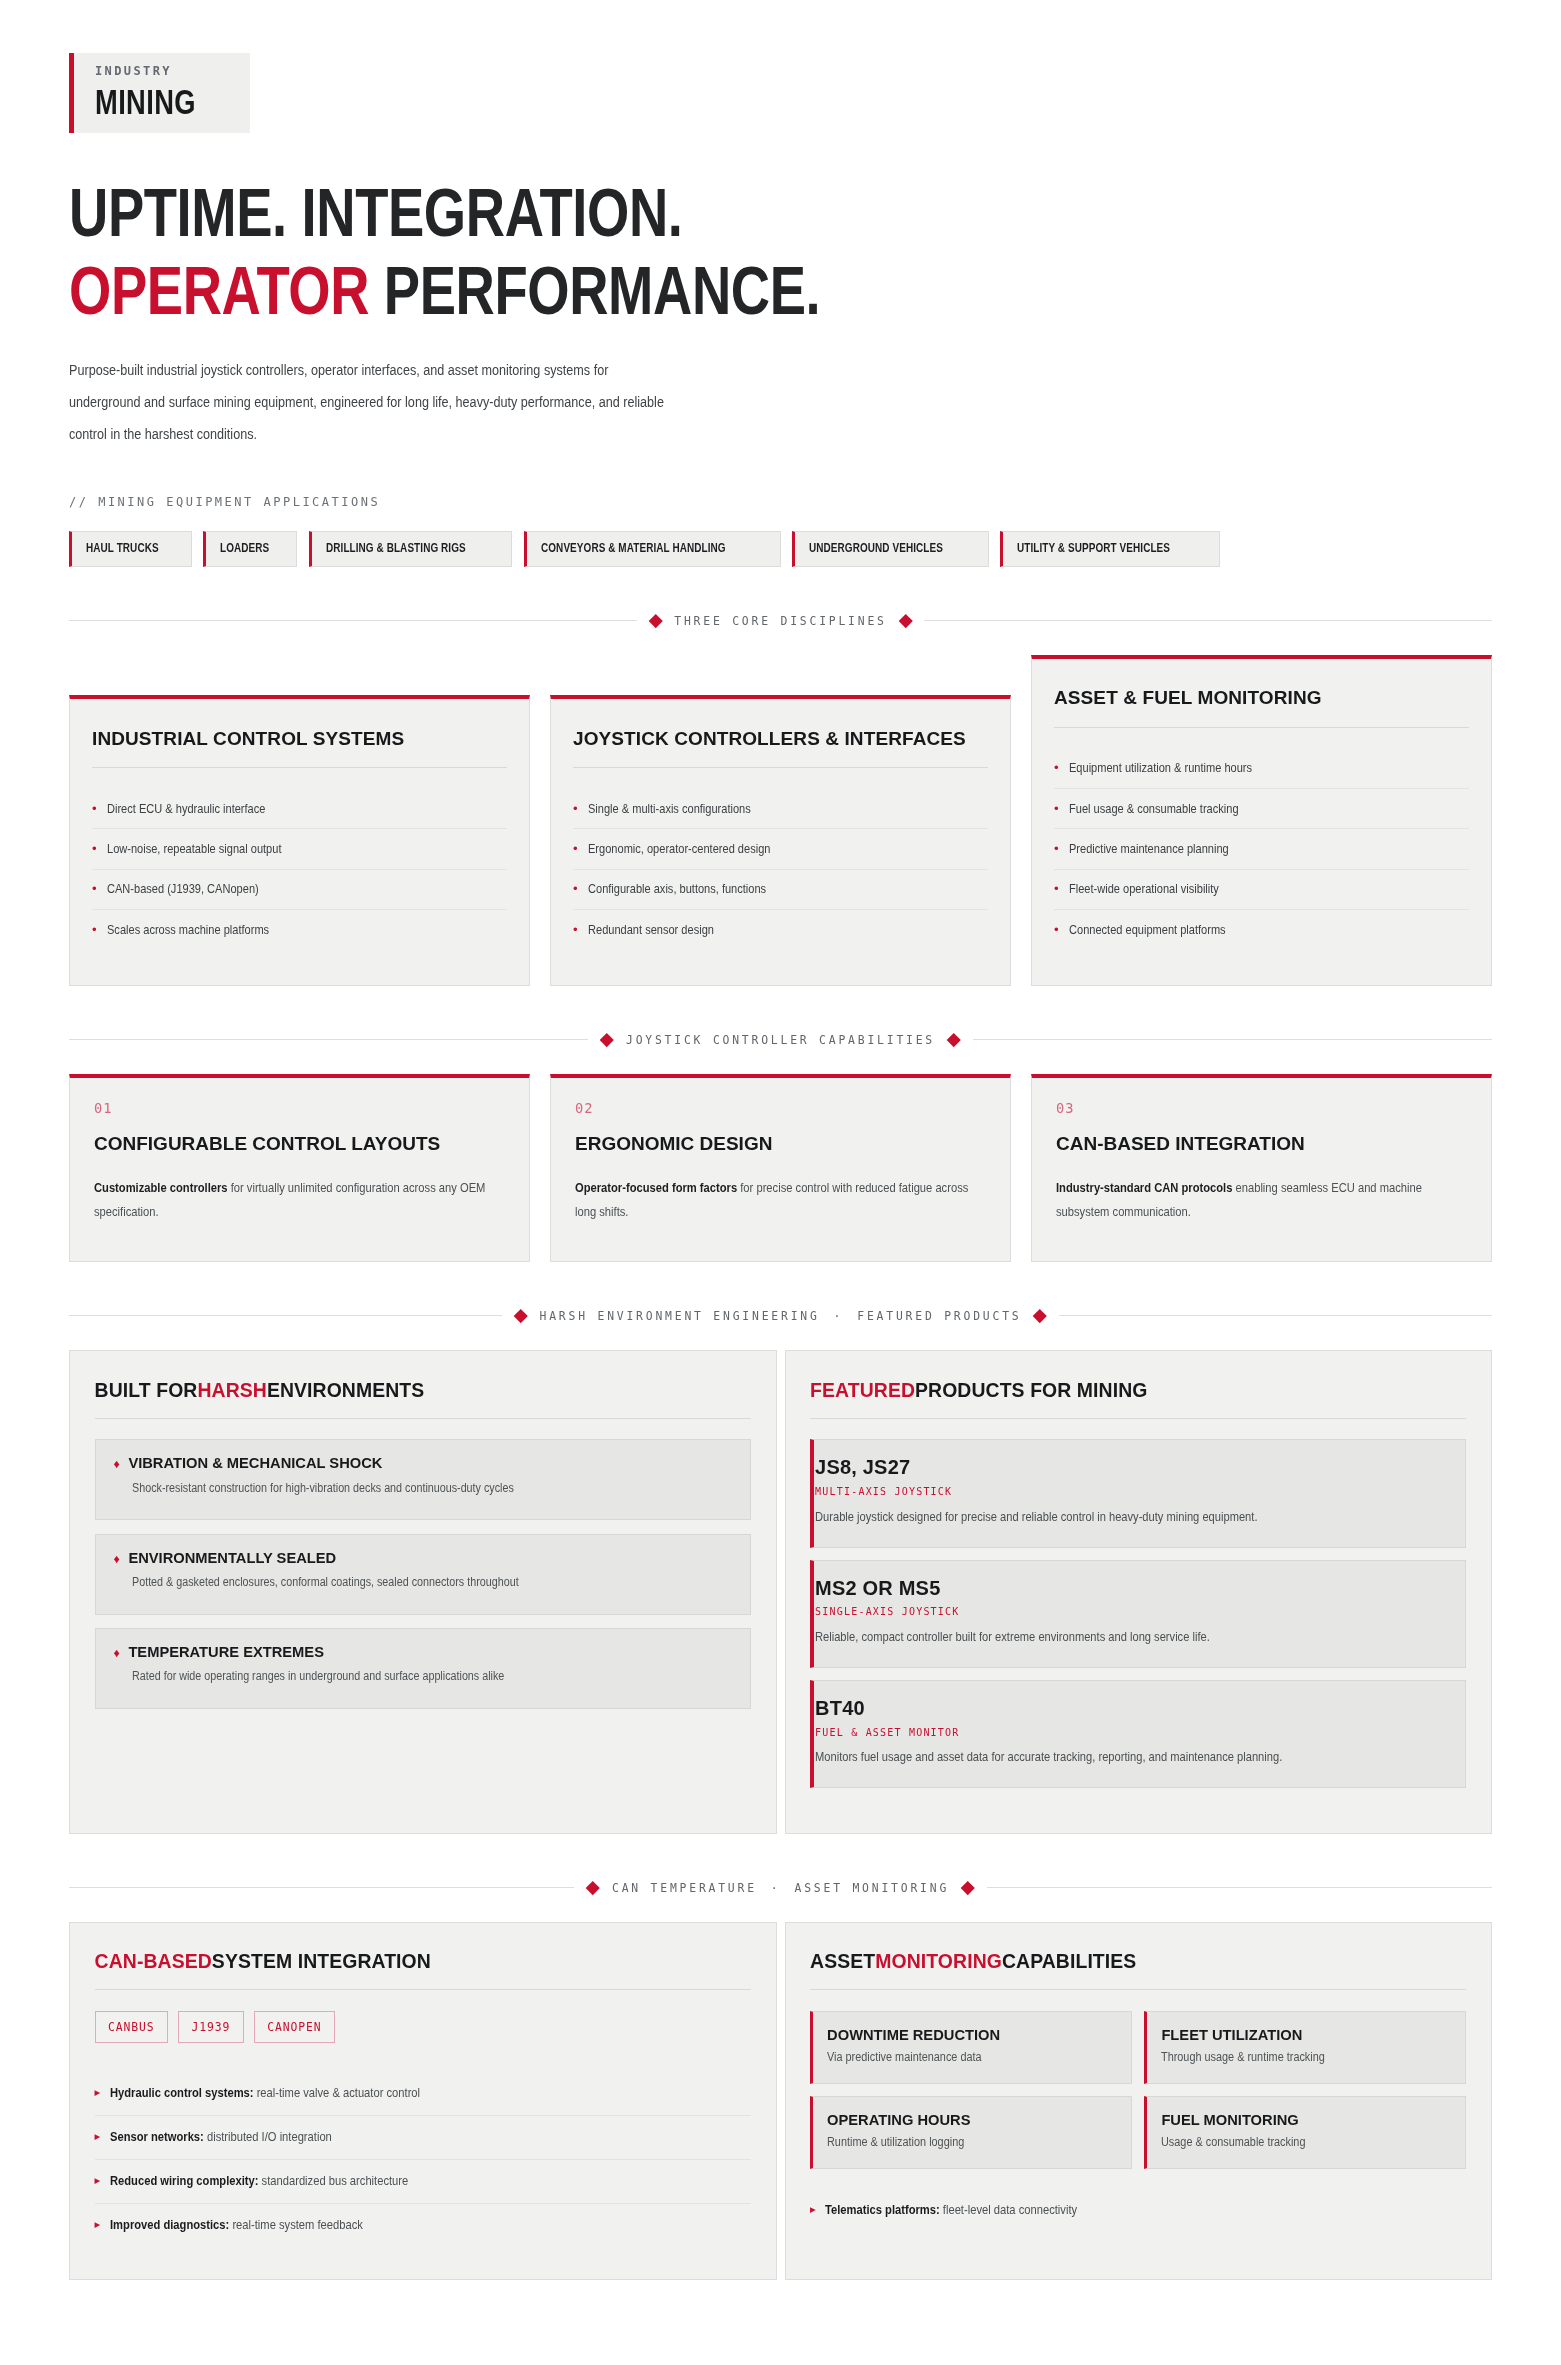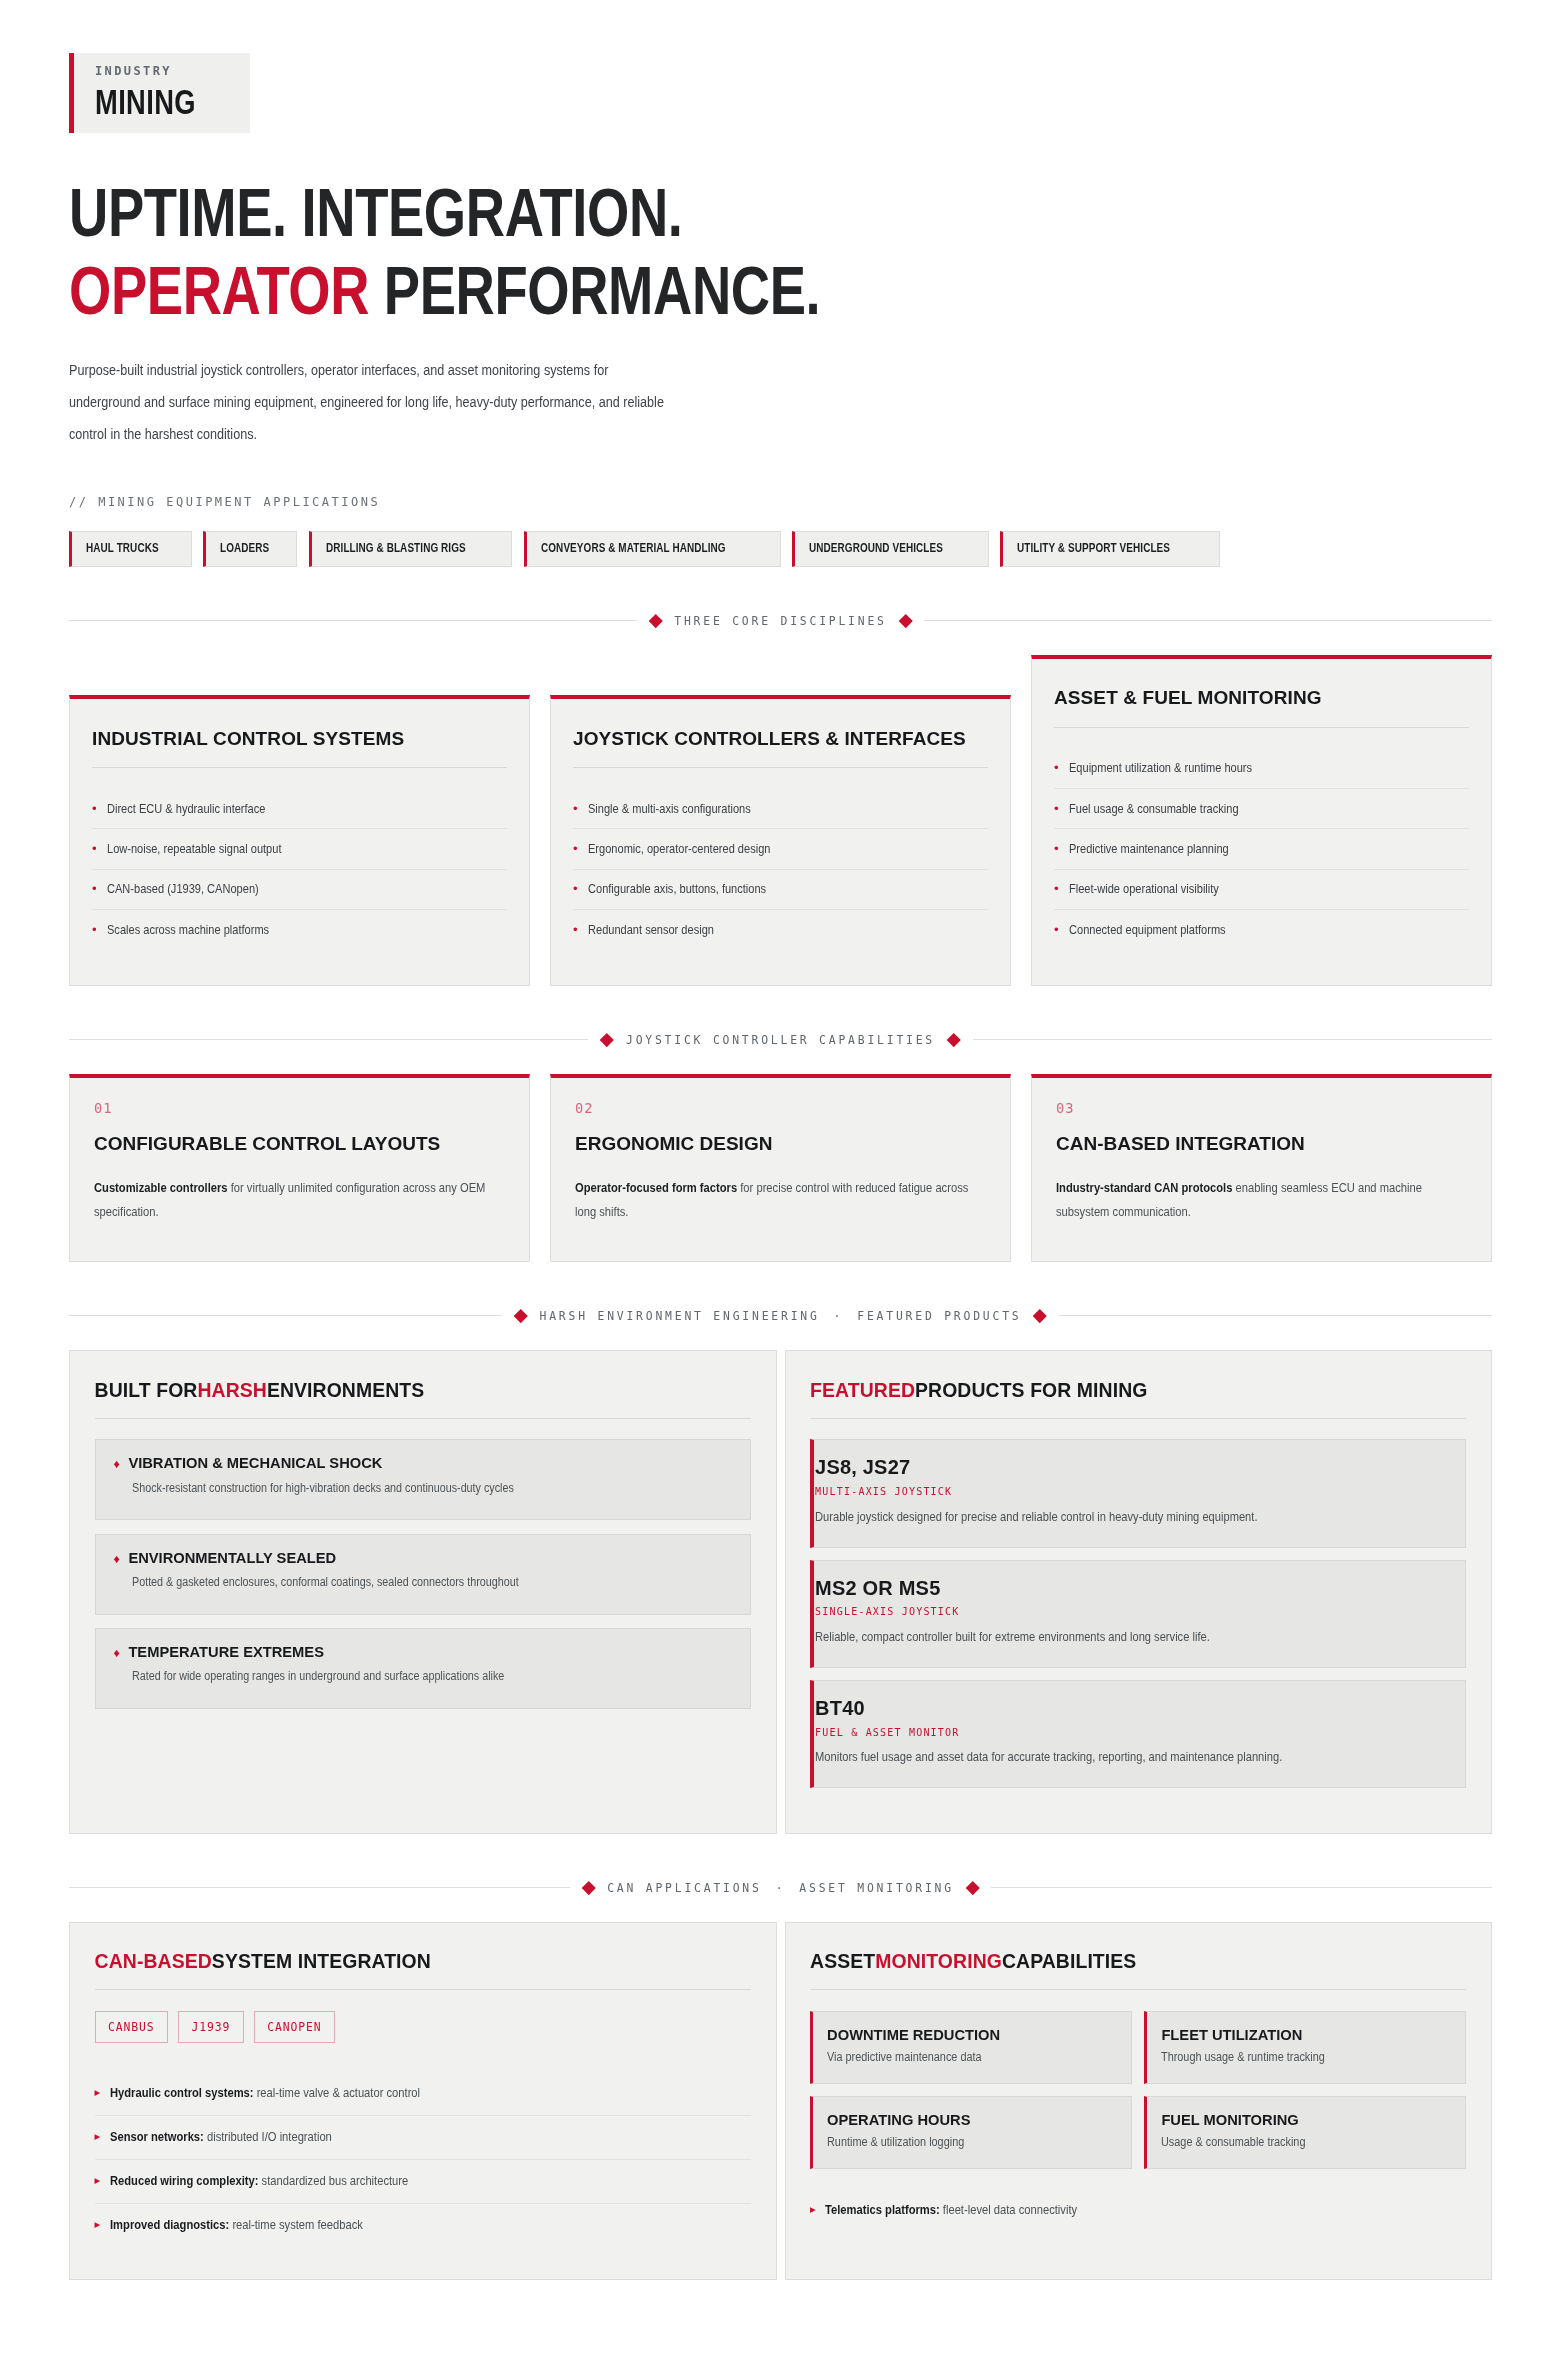--- a/index.html
+++ b/index.html
@@ -485,21 +485,21 @@
           <div class="prod-kind">FUEL &amp; ASSET MONITOR</div>
           <div class="prod-desc">Monitors fuel usage and asset data for accurate tracking, reporting, and maintenance planning.</div>
         </div>
       </div>
     </div>
   </div>
 
   <div class="divider">
     <div class="rule"></div>
     <div class="dia"></div>
-    <div class="dlabel">CAN APPLICATIONS</div>
+    <div class="dlabel">CAN TEMPERATURE</div>
     <div class="dlabel">·</div>
     <div class="dlabel">ASSET MONITORING</div>
     <div class="dia"></div>
     <div class="rule"></div>
   </div>
 
   <div class="grid2">
 
     <div class="panel">
       <div class="panel-title">

